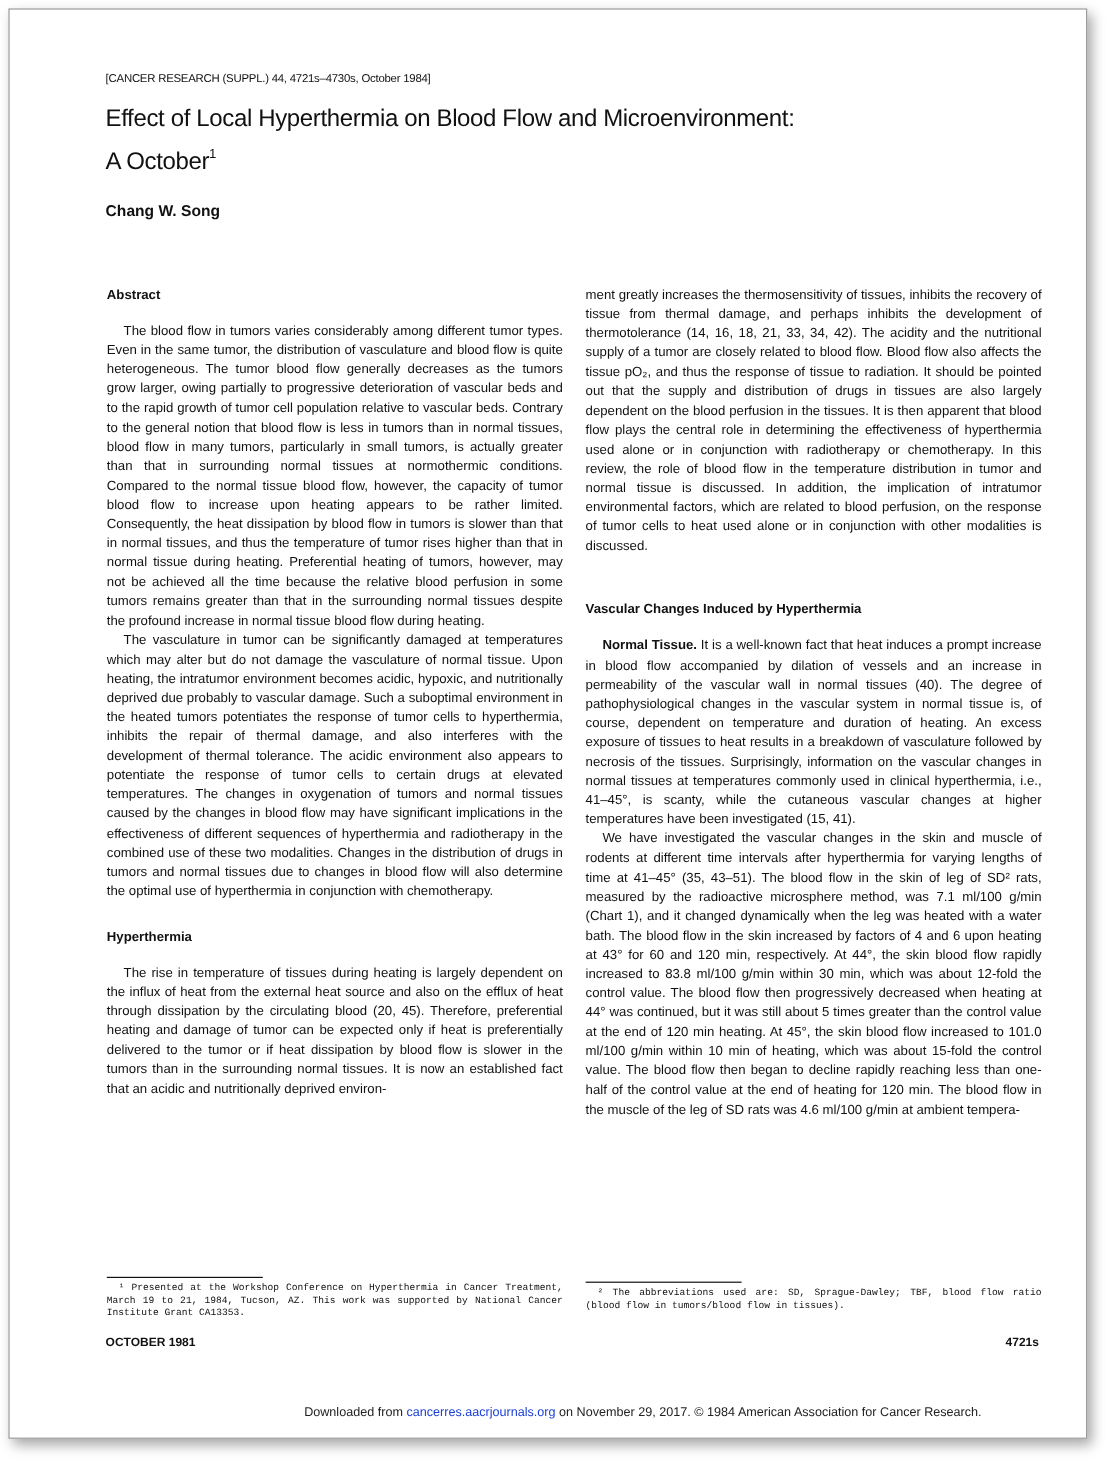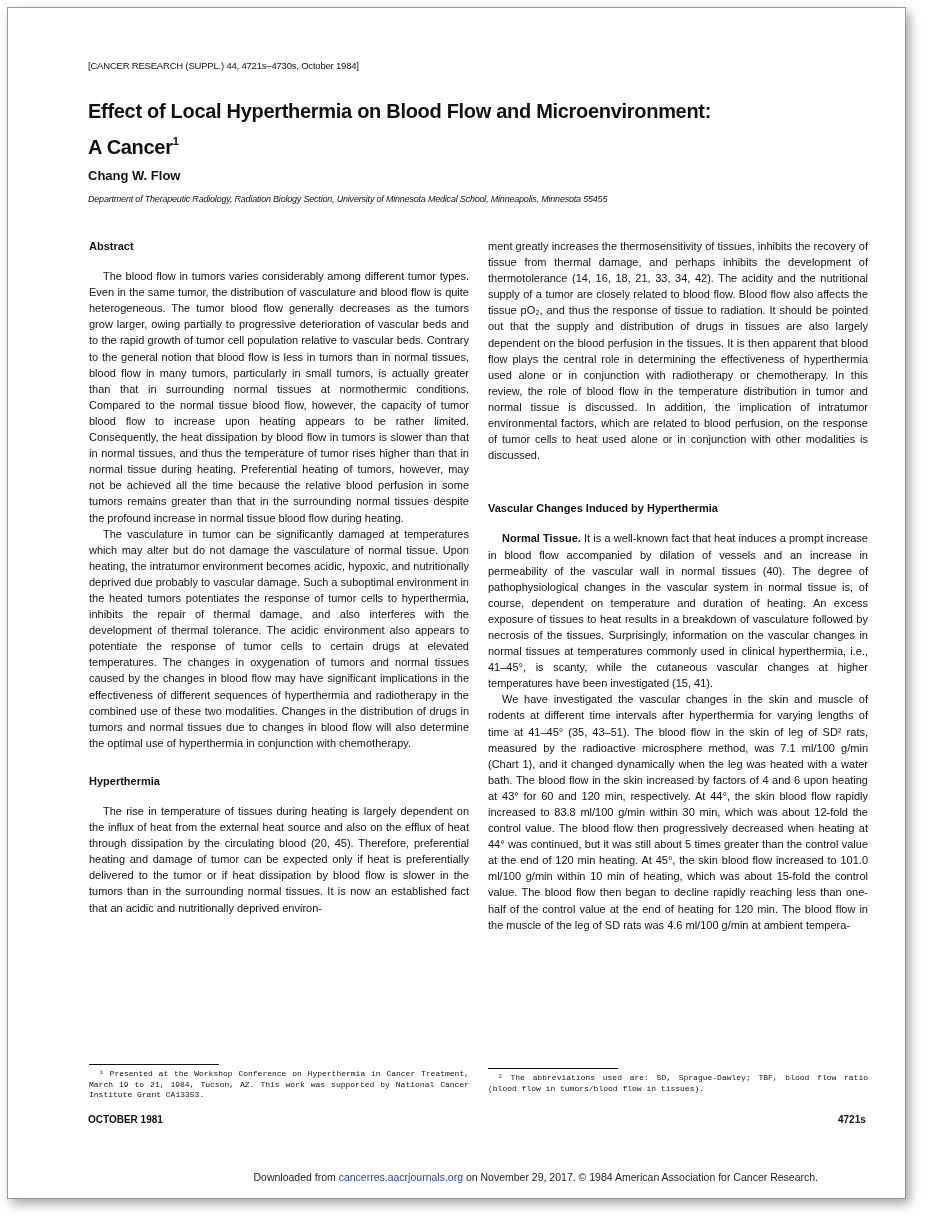--- a/index.html
+++ b/index.html
@@ -9,22 +9,22 @@
   }
   .page {
     position: absolute; left: 7px; top: 7px; width: 897px; height: 1190px;
     background: #fff; border: 1px solid #9a9a9a;
     box-shadow: 4px 5px 10px rgba(0,0,0,0.35);
   }
   .header-line {
     position: absolute; left: 80px; top: 52px; font-size: 9.5px; letter-spacing: -0.2px; text-align: center;
   }
   .title {
-    position: absolute; left: 80px; top: 88px; width: 760px;
-    font-size: 20px; font-weight: bold; line-height: 30px; letter-spacing: -0.3px;
+    position: absolute; left: 80px; top: 76px; width: 760px;
+    font-size: 20px; font-weight: normal; line-height: 30px; letter-spacing: -0.3px;
   }
   .title sup { font-size: 11px; vertical-align: 9px; }
   .author {
     position: absolute; left: 80px; top: 160px; font-size: 13px; font-weight: bold;
   }
   .affiliation {
     position: absolute; left: 80px; top: 186px; font-size: 9px; font-style: italic; letter-spacing: -0.2px;
   }
   .col { position: absolute; width: 380px; font-size: 11px; line-height: 16.1px; text-align: justify; }
   .col-left { left: 81px; top: 230px; }
@@ -48,25 +48,24 @@
   .fn-abs-left { position: absolute; left: 81px; top: 1046px; width: 380px; }
 </style>
 </head>
 <body>
 
 <div class="page">
   <div class="header-line">[CANCER RESEARCH (SUPPL.) 44, 4721s–4730s, October 1984]</div>
 
   <div class="title">
     <span>Effect of Local Hyperthermia on Blood Flow and Microenvironment:</span><br>
-    <span>A Cancer</span><sup>1</sup>
+    <span>A October</span><sup>1</sup>
   </div>
 
-  <div class="author">Chang W. Flow</div>
-  <div class="affiliation">Department of Therapeutic Radiology, Radiation Biology Section, University of Minnesota Medical School, Minneapolis, Minnesota 55455</div>
+  <div class="author">Chang W. Song</div>
 
   <div class="col col-left">
     <div class="sec-head">Abstract</div>
     <p>The blood flow in tumors varies considerably among different tumor types. Even in the same tumor, the distribution of vasculature and blood flow is quite heterogeneous. The tumor blood flow generally decreases as the tumors grow larger, owing partially to progressive deterioration of vascular beds and to the rapid growth of tumor cell population relative to vascular beds. Contrary to the general notion that blood flow is less in tumors than in normal tissues, blood flow in many tumors, particularly in small tumors, is actually greater than that in surrounding normal tissues at normothermic conditions. Compared to the normal tissue blood flow, however, the capacity of tumor blood flow to increase upon heating appears to be rather limited. Consequently, the heat dissipation by blood flow in tumors is slower than that in normal tissues, and thus the temperature of tumor rises higher than that in normal tissue during heating. Preferential heating of tumors, however, may not be achieved all the time because the relative blood perfusion in some tumors remains greater than that in the surrounding normal tissues despite the profound increase in normal tissue blood flow during heating.</p>
     <p>The vasculature in tumor can be significantly damaged at temperatures which may alter but do not damage the vasculature of normal tissue. Upon heating, the intratumor environment becomes acidic, hypoxic, and nutritionally deprived due probably to vascular damage. Such a suboptimal environment in the heated tumors potentiates the response of tumor cells to hyperthermia, inhibits the repair of thermal damage, and also interferes with the development of thermal tolerance. The acidic environment also appears to potentiate the response of tumor cells to certain drugs at elevated temperatures. The changes in oxygenation of tumors and normal tissues caused by the changes in blood flow may have significant implications in the effectiveness of different sequences of hyperthermia and radiotherapy in the combined use of these two modalities. Changes in the distribution of drugs in tumors and normal tissues due to changes in blood flow will also determine the optimal use of hyperthermia in conjunction with chemotherapy.</p>
     <div class="sec-head spaced">Hyperthermia</div>
     <p>The rise in temperature of tissues during heating is largely dependent on the influx of heat from the external heat source and also on the efflux of heat through dissipation by the circulating blood (20, 45). Therefore, preferential heating and damage of tumor can be expected only if heat is preferentially delivered to the tumor or if heat dissipation by blood flow is slower in the tumors than in the surrounding normal tissues. It is now an established fact that an acidic and nutritionally deprived environ-</p>
   </div>
 
   <div class="fn-abs-left">

